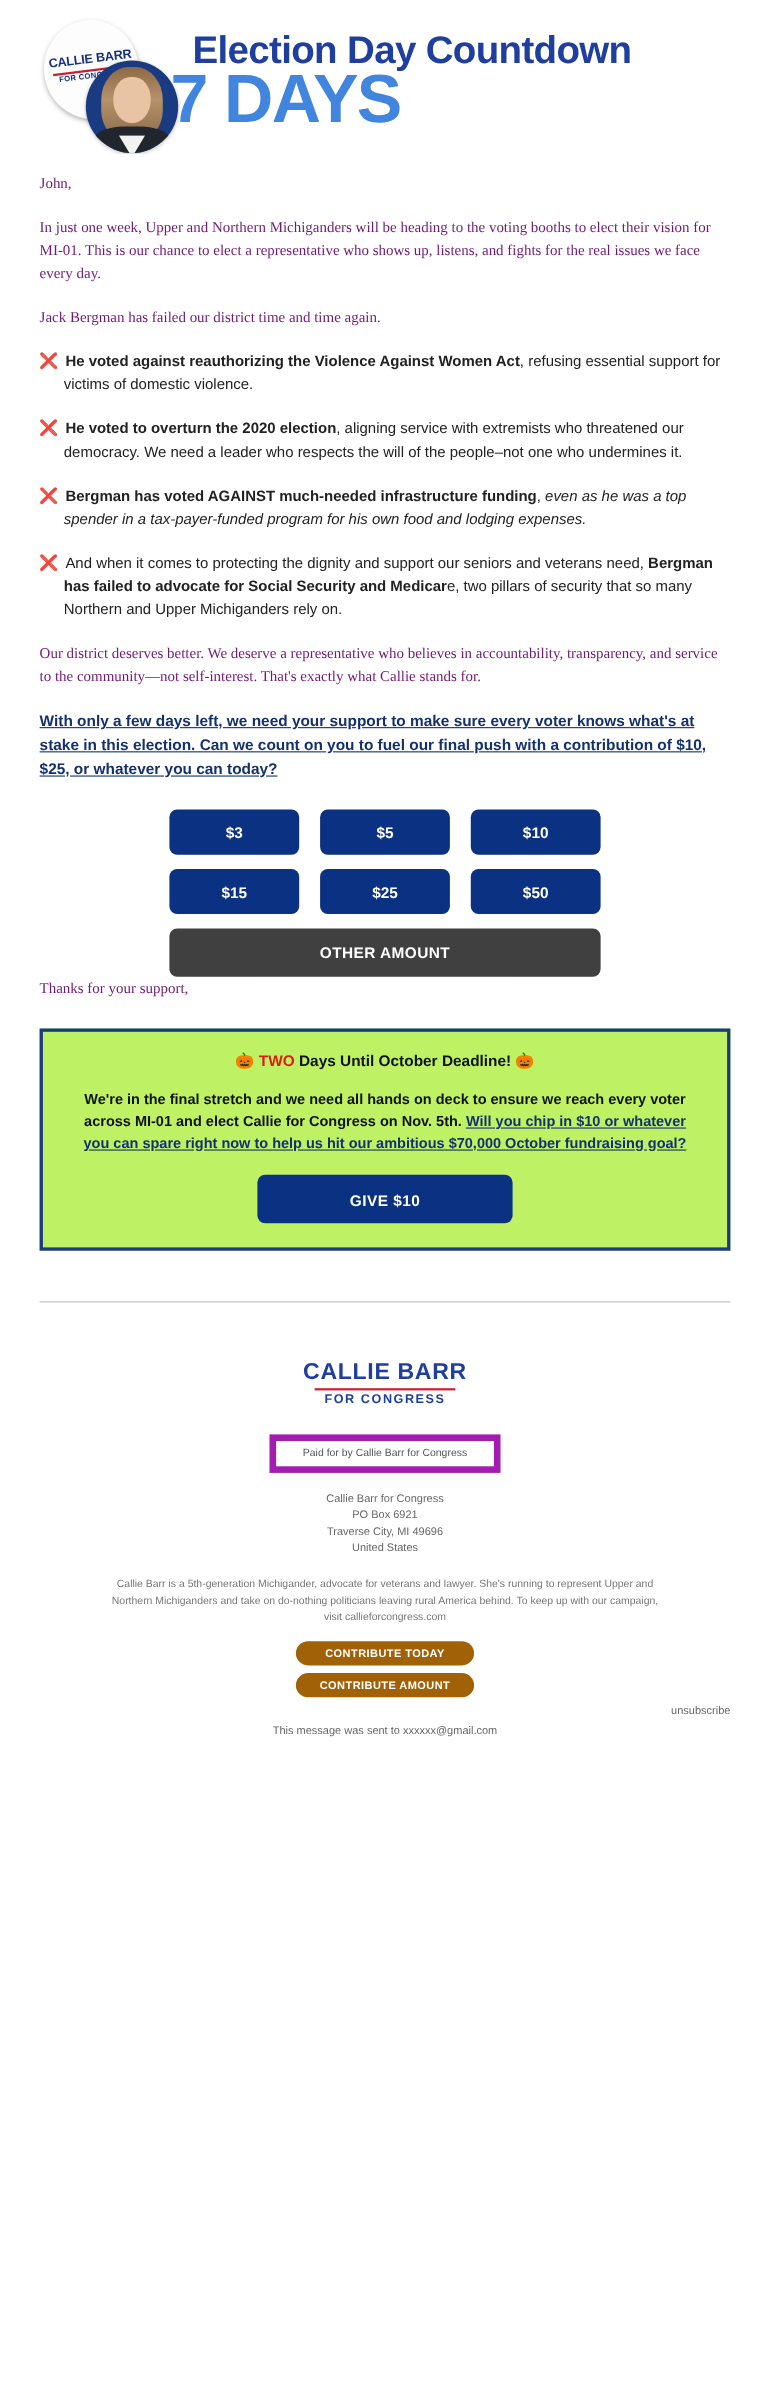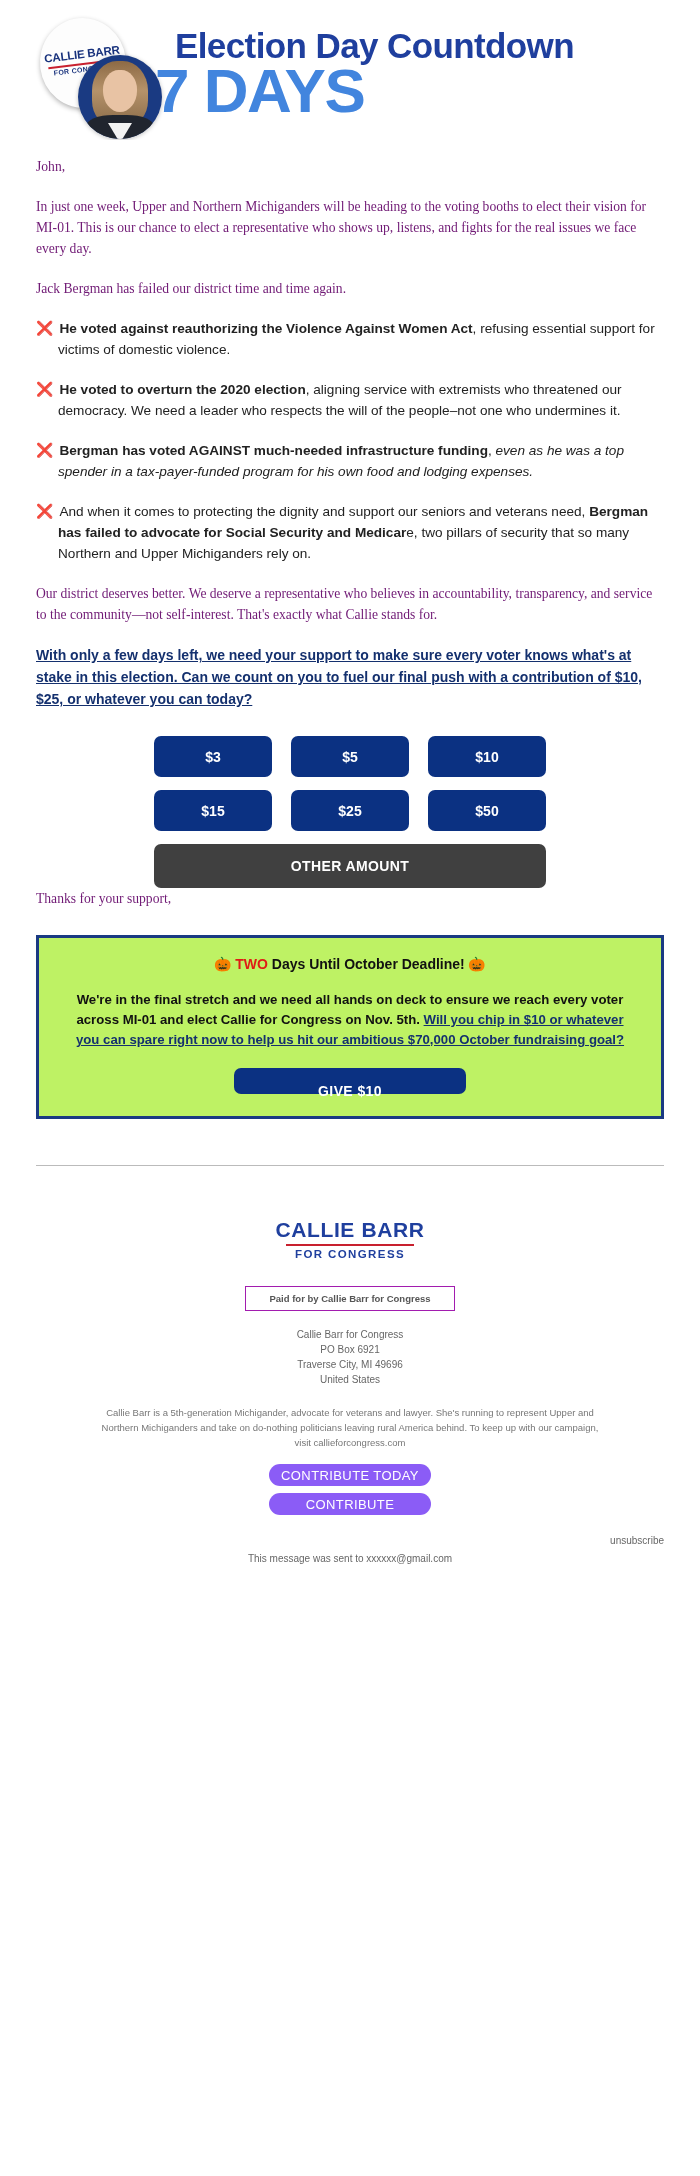--- a/index.html
+++ b/index.html
@@ -226,21 +226,21 @@
     color: #111;
   }
   .hl-body a {
     color: #14306e;
     text-decoration: underline;
     cursor: pointer;
   }
   .give-btn {
     display: block;
     width: 232px;
-    height: 26px;
+    height: 44px;
     margin: 18px auto 0 auto;
     background: #0b3182;
     border-radius: 7px;
     color: #fff;
     font-size: 14px;
     font-weight: bold;
     letter-spacing: 0.4px;
     line-height: 44px;
     border: none;
     cursor: pointer;
@@ -271,26 +271,25 @@
   }
   .logo-sub {
     font-size: 11.5px;
     font-weight: bold;
     color: #1f3f9e;
     letter-spacing: 1.4px;
   }
   .paid-box {
     width: 210px;
     margin: 26px auto 0 auto;
-    border: 1px solid #a21caf;
+    border: 6px solid #a21caf;
     padding: 6px 8px;
     text-align: center;
     font-size: 9.5px;
     color: #555;
-    font-weight: bold;
   }
   .addr {
     text-align: center;
     font-size: 10px;
     line-height: 15px;
     color: #666;
     margin-top: 16px;
   }
   .disclaimer {
     text-align: center;
@@ -299,25 +298,25 @@
     color: #777;
     margin: 18px auto 0 auto;
     width: 500px;
   }
   .foot-btns { text-align: center; margin-top: 14px; }
   .foot-btn {
     display: inline-block;
     width: 162px;
     height: 22px;
     line-height: 22px;
-    background: #8b5cf6;
+    background: #a16207;
     border-radius: 11px;
     color: #fff;
-    font-size: 13px;
-    font-weight: normal;
+    font-size: 10px;
+    font-weight: bold;
     letter-spacing: 0.4px;
     margin-bottom: 7px;
     border: none;
     cursor: pointer;
     font-family: "Liberation Sans", sans-serif;
   }
   .unsub {
     text-align: right;
     font-size: 10px;
     color: #666;

